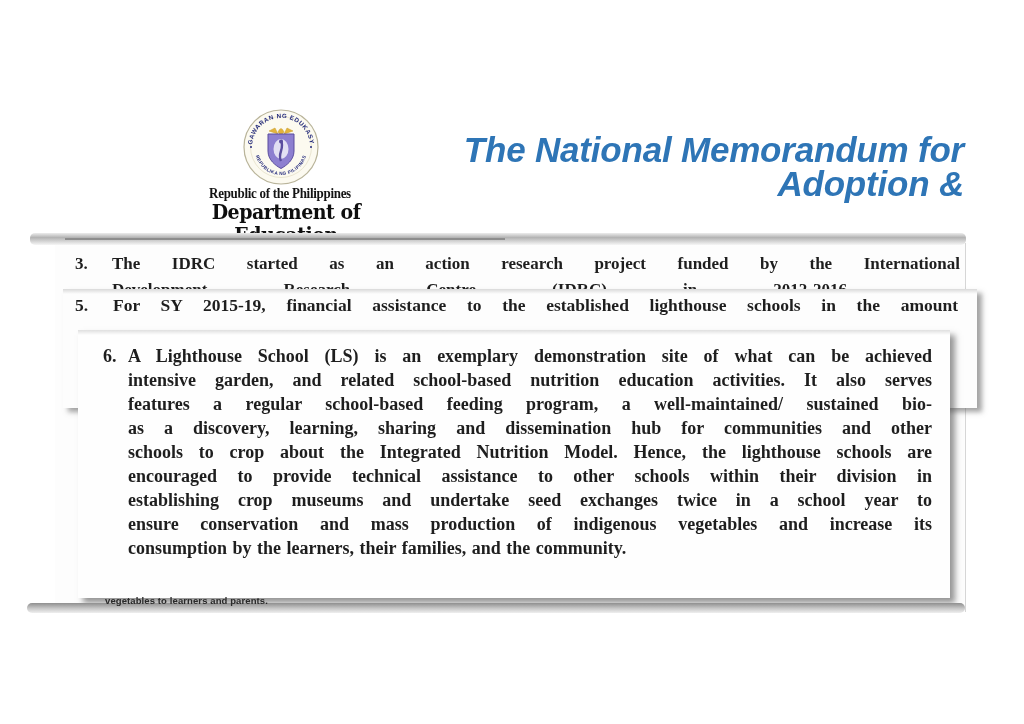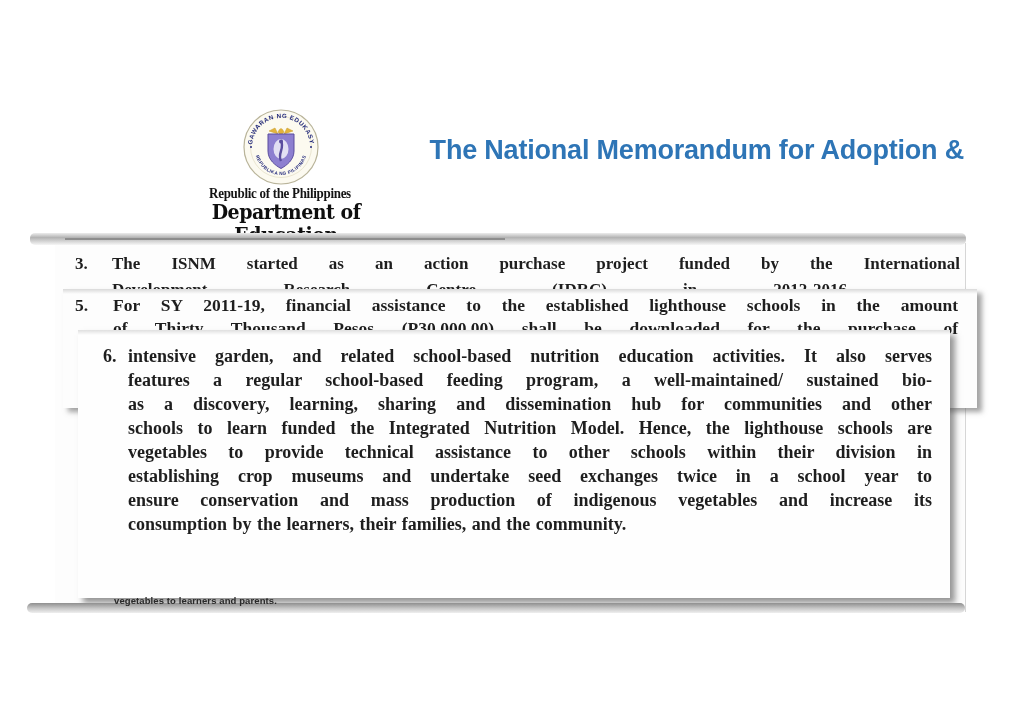--- a/index.html
+++ b/index.html
@@ -17,21 +17,21 @@
     letter-spacing:-0.3px;color:#141414;transform:scaleY(1.05);
   }
   .department-line{
     left:168px;top:201px;width:236px;text-align:center;
     font-family:"DejaVu Serif",serif;font-weight:bold;font-size:19px;
     letter-spacing:-0.5px;color:#0e0e0e;transform:scaleY(1.08);
   }
   .slide-title{
     right:60px;top:133px;width:660px;text-align:right;
     font-family:"Liberation Sans",sans-serif;font-weight:bold;
-    font-size:27px;line-height:34px;color:#2E75B6;letter-spacing:-0.2px;
+    font-size:35px;line-height:34px;color:#2E75B6;letter-spacing:-0.2px;font-style:italic;
   }
 
   
   .scan-top-edge{
     left:30px;top:233px;width:936px;height:12px;border-radius:5px;
     background:linear-gradient(180deg,#ececec 0%,#b3b3b3 38%,#f6f6f6 100%);
     z-index:4;
   }
   .letterhead-rule{
     left:65px;top:238px;width:440px;height:2px;background:#8d8d8d;z-index:5;
@@ -81,21 +81,21 @@
   .item5-row .item-number{width:38px;}
   .item5-clipped{left:50px;top:27px;width:845px;font-size:17.5px;line-height:25px;
     text-align:justify;text-align-last:justify;}
 
   .item6-number{left:25px;top:14px;font-size:18px;line-height:24px;}
   .item6-lines{left:50px;top:14px;width:804px;font-size:18px;line-height:24px;}
   .doc-line{text-align:justify;text-align-last:justify;word-spacing:1px;}
   .doc-line.last{text-align-last:left;}
 
   .bottom-fragment{
-    left:114px;top:595px;font-family:"Liberation Sans",sans-serif;
+    left:105px;top:595px;font-family:"Liberation Sans",sans-serif;
     font-weight:bold;font-size:9.5px;color:#2a2a2a;letter-spacing:0.1px;z-index:5;
   }
 </style>
 </head>
 <body>
 
 <div class="slide">
 
   <svg class="abs seal" viewBox="0 0 78 80">
     <circle cx="39" cy="40" r="37" fill="#fcfaf0" stroke="#b9b49a" stroke-width="1.2"></circle>
@@ -127,41 +127,41 @@
   <div class="abs slide-title">
     <div>The National Memorandum for Adoption &amp;</div>
   </div>
 
   <div class="abs scan-top-edge"></div>
   <div class="abs letterhead-rule"></div>
 
   <div class="abs scan-back doc-text">
     <div class="abs item-row item3-row">
       <span class="item-number">3.</span>
-      <span class="item-text">The ISNM started as an action purchase project funded by the International</span>
+      <span class="item-text">The IDRC started as an action research project funded by the International</span>
     </div>
     <div class="abs item3-clipped">Development Research Centre (IDRC) in 2012-2016. ...</div>
   </div>
 
   <div class="abs scan-middle doc-text">
     <div class="abs item-row item5-row">
       <span class="item-number">5.</span>
-      <span class="item-text">For SY 2011-19, financial assistance to the established lighthouse schools in the amount</span>
+      <span class="item-text">For SY 2015-19, financial assistance to the established lighthouse schools in the amount</span>
     </div>
-    <div class="abs item5-clipped">of Thirty Thousand Pesos (P30,000.00) shall be downloaded for the purchase of</div>
   </div>
 
   <div class="abs scan-front doc-text">
     <div class="abs item6-number">6.</div>
     <div class="abs item6-lines">
+      <div class="doc-line">A Lighthouse School (LS) is an exemplary demonstration site of what can be achieved</div>
       <div class="doc-line">intensive garden, and related school-based nutrition education activities. It also serves</div>
       <div class="doc-line">features a regular school-based feeding program, a well-maintained/ sustained bio-</div>
       <div class="doc-line">as a discovery, learning, sharing and dissemination hub for communities and other</div>
-      <div class="doc-line">schools to learn funded the Integrated Nutrition Model. Hence, the lighthouse schools are</div>
-      <div class="doc-line">vegetables to provide technical assistance to other schools within their division in</div>
+      <div class="doc-line">schools to crop about the Integrated Nutrition Model. Hence, the lighthouse schools are</div>
+      <div class="doc-line">encouraged to provide technical assistance to other schools within their division in</div>
       <div class="doc-line">establishing crop museums and undertake seed exchanges twice in a school year to</div>
       <div class="doc-line">ensure conservation and mass production of indigenous vegetables and increase its</div>
       <div class="doc-line last">consumption by the learners, their families, and the community.</div>
     </div>
   </div>
 
   <div class="abs bottom-fragment">vegetables to learners and parents.</div>
 
   <div class="abs scan-bottom-edge"></div>
 

